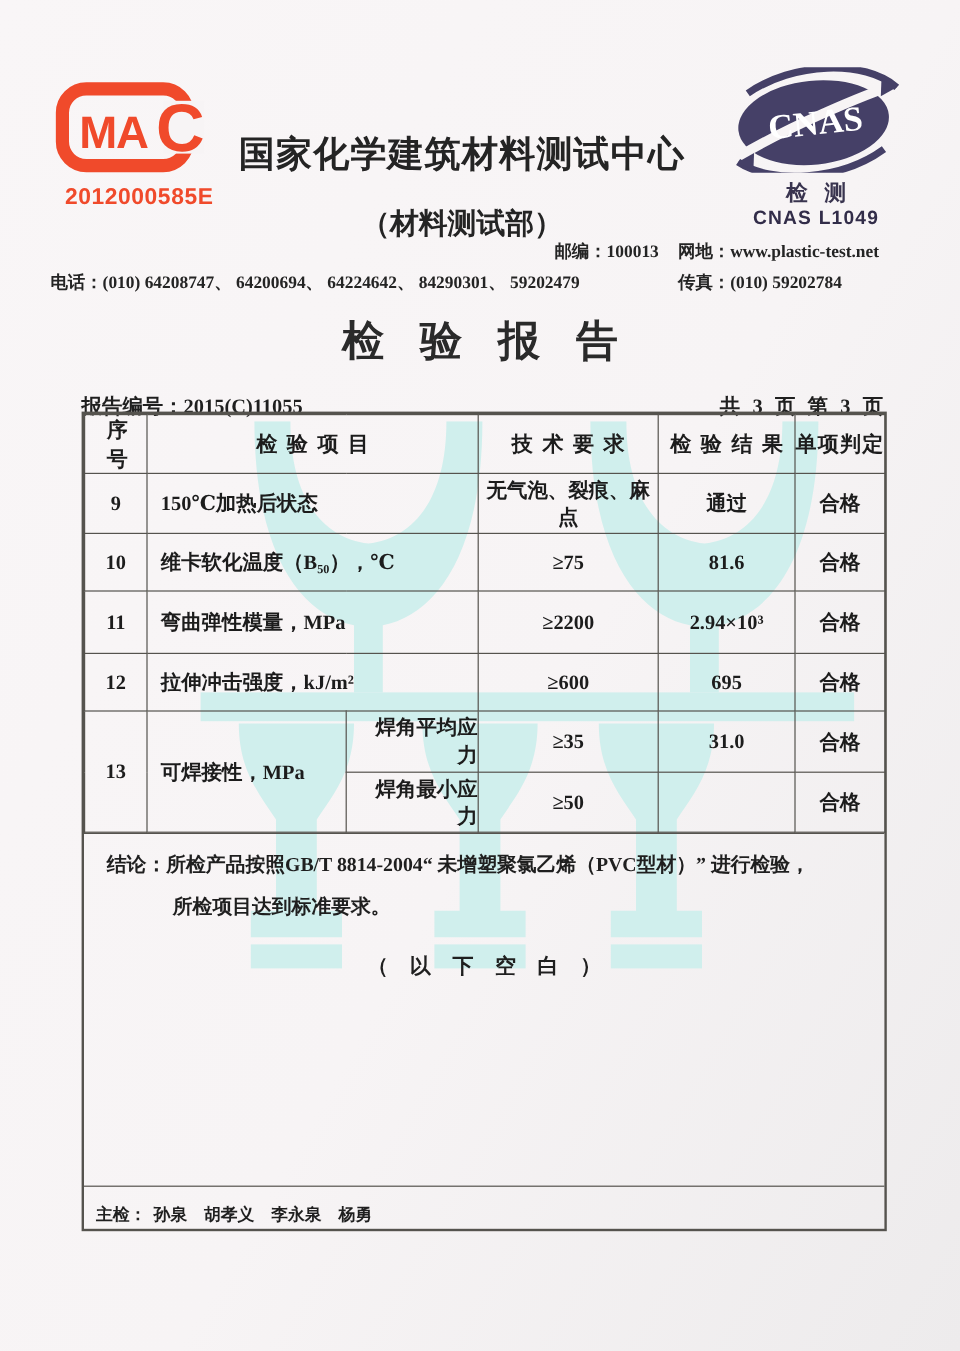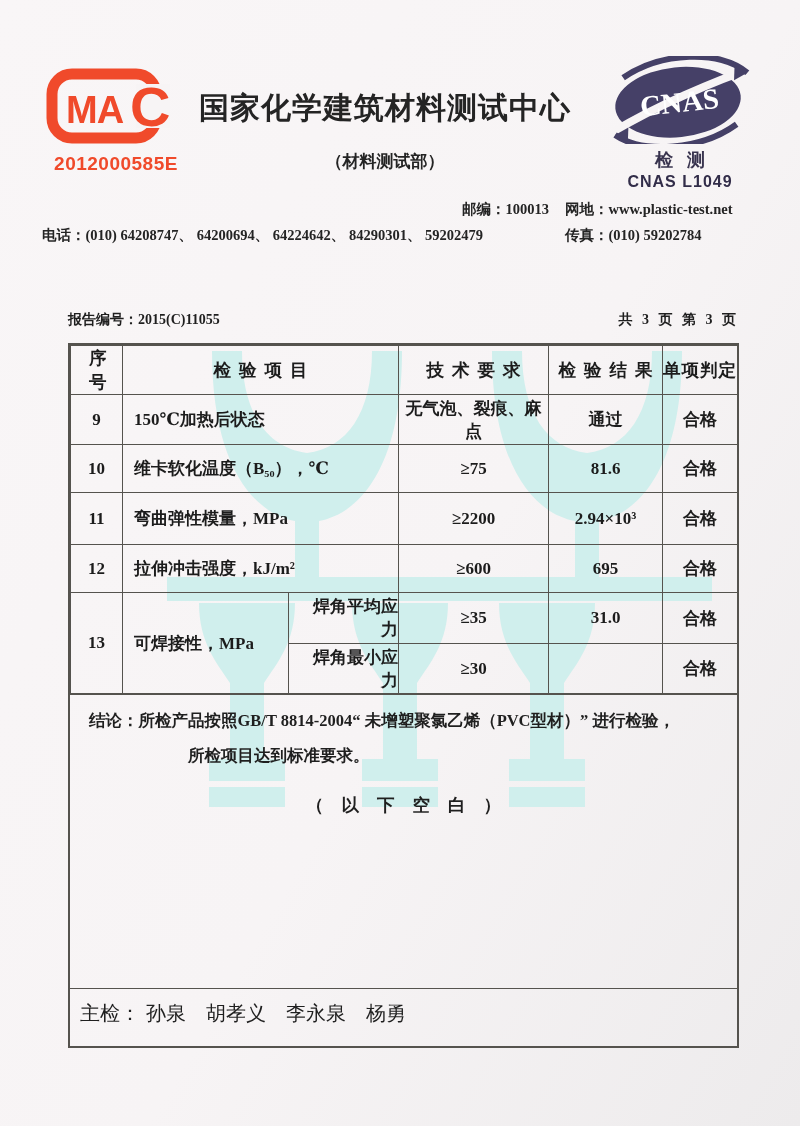--- a/index.html
+++ b/index.html
@@ -10,43 +10,43 @@
   html,body{background:#e9e7e8;}
   .page{
     position:relative;width:800px;height:1126px;overflow:hidden;
     background:linear-gradient(120deg,#f9f6f7 0%,var(--paper) 55%,var(--paper2) 100%);
     font-family:"Liberation Serif","DejaVu Serif",serif;color:var(--ink);
   }
   
   .cma-block{position:absolute;left:46px;top:68px;width:140px;text-align:left;}
   .cma-code{margin-top:3px;font-family:"Liberation Sans","DejaVu Sans",sans-serif;
     font-weight:700;font-size:19px;color:var(--red);letter-spacing:.5px;text-align:center;}
-  .org-block{position:absolute;left:172px;top:88px;width:426px;text-align:center;
+  .org-block{position:absolute;left:172px;top:108px;width:426px;text-align:center;
     font-family:Liberation Serif, serif;}
   .org-name{font-size:30px;font-weight:700;letter-spacing:1px;color:#242424;}
-  .org-dept{margin-top:21px;font-size:17px;font-weight:700;color:#242424;}
+  .org-dept{margin-top:21px;font-size:24px;font-weight:700;color:#242424;}
   .cnas-block{position:absolute;left:598px;top:56px;width:164px;text-align:center;}
   .cnas-caption{font-family:"Liberation Sans","DejaVu Sans",sans-serif;
     font-size:18px;font-weight:700;color:#39344f;letter-spacing:14px;padding-left:14px;}
   .cnas-cert{font-family:"Liberation Sans","DejaVu Sans",sans-serif;
     font-size:16px;font-weight:700;color:#322d49;letter-spacing:1px;margin-top:1px;}
   
   .contact{position:absolute;left:42px;top:200px;width:724px;height:54px;
     font-size:14.5px;font-weight:600;color:#242424;}
   .contact span{position:absolute;white-space:nowrap;}
   .c-addr{left:0;top:0;}
   .c-post{left:420px;top:0;}
   .c-web{left:523px;top:0;}
   .c-phone{left:0;top:26px;}
   .c-fax{left:523px;top:26px;}
   
   .report-title{position:absolute;left:0;top:261px;width:100%;text-align:center;
     font-size:35px;font-weight:700;letter-spacing:30px;padding-left:30px;color:#2a2a2a;}
-  .meta{position:absolute;left:68px;top:311px;width:671px;display:flex;
-    justify-content:space-between;align-items:baseline;font-size:14px;font-weight:700;}
+  .meta{position:absolute;left:68px;top:327px;width:671px;display:flex;
+    justify-content:space-between;align-items:baseline;font-size:17px;font-weight:700;}
   .meta .pages{letter-spacing:3px;}
   
   .table-wrap{position:absolute;left:68px;top:343px;width:671px;
     border:2px solid var(--line);}
   .wm{position:absolute;left:97px;top:6px;z-index:0;}
   table{position:relative;z-index:1;width:667px;border-collapse:collapse;table-layout:fixed;
     background:transparent;}
   td,th{border:1.5px solid var(--line);font-weight:700;color:#1c1c1c;
     text-align:center;vertical-align:middle;font-size:17px;background:transparent;}
   th{font-size:17.5px;}
@@ -54,25 +54,25 @@
   .hs{letter-spacing:8px;padding-left:8px;}
   .hs0{letter-spacing:1px;}
   td.c-item{text-align:left;padding-left:11px;}
   td.c-sub{text-align:right;padding-left:11px;}
   tr.rh{height:50px;}
   tr.r-hdr{height:49px;}
   
   .conclusion{position:relative;z-index:1;border-top:1.5px solid var(--line);
     height:294px;font-size:16.5px;font-weight:700;}
   .concl-line1{padding:15px 14px 0 19px;}
-  .concl-line2{padding:13px 14px 0 74px;margin-left:44px;}
+  .concl-line2{padding:13px 14px 0 74px;}
   .concl-blank{margin-top:26px;text-align:center;font-size:17.5px;
     letter-spacing:18px;padding-left:18px;}
   .inspector{position:relative;z-index:1;border-top:1.5px solid var(--line);
-    height:58px;line-height:49px;padding-left:10px;font-size:20px;font-weight:400;}
+    height:36px;line-height:49px;padding-left:10px;font-size:14px;font-weight:700;}
   .inspector .names{margin-left:6px;}
 </style>
 </head>
 <body>
 
 <div class="page">
 
   <div class="cma-block">
     <svg width="124" height="78" viewBox="0 0 124 78">
       <rect x="6" y="6" width="104" height="64" rx="20" fill="none" stroke="#f04a2b" stroke-width="11"></rect>
@@ -104,20 +104,21 @@
     <div class="cnas-cert">CNAS L1049</div>
   </div>
 
   <div class="contact">
     <span class="c-post">邮编：100013</span>
     <span class="c-web">网地：www.plastic-test.net</span>
     <span class="c-phone">电话：(010) 64208747、  64200694、  64224642、  84290301、  59202479</span>
     <span class="c-fax">传真：(010) 59202784</span>
   </div>
 
+  <div class="report-title">检验报告</div>
 
   <div class="meta">
     <div>
       <span>报告编号：</span><span>2015(C)11055</span>
     </div>
     <div class="pages">共 3 页 第 3 页</div>
   </div>
 
   <div class="table-wrap">
 
@@ -190,21 +191,21 @@
       <tr class="rh" style="height:51px">
         <td rowspan="2">13</td>
         <td rowspan="2" class="c-item">可焊接性，MPa</td>
         <td class="c-sub">焊角平均应力</td>
         <td>≥35</td>
         <td>31.0</td>
         <td>合格</td>
       </tr>
       <tr class="rh" style="height:50px">
         <td class="c-sub">焊角最小应力</td>
-        <td>≥30</td>
+        <td>≥50</td>
         <td></td>
         <td>合格</td>
       </tr>
     </tbody>
       </table>
 
     <div class="conclusion">
       <div class="concl-line1">
         <span>结论：</span><span>所检产品按照GB/T 8814-2004“ 未增塑聚氯乙烯（PVC型材）” 进行检验，</span>
       </div>

